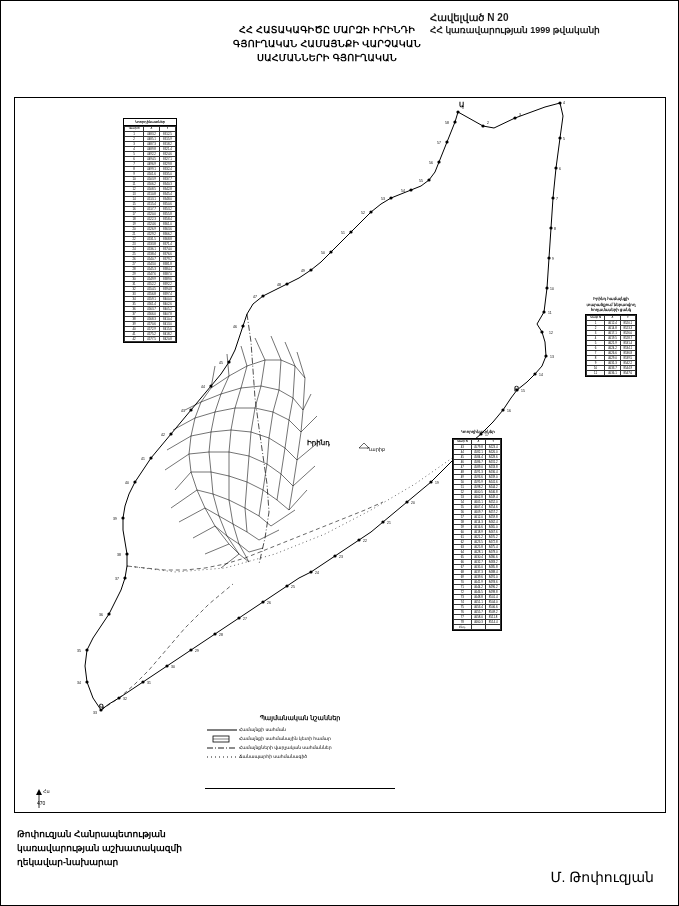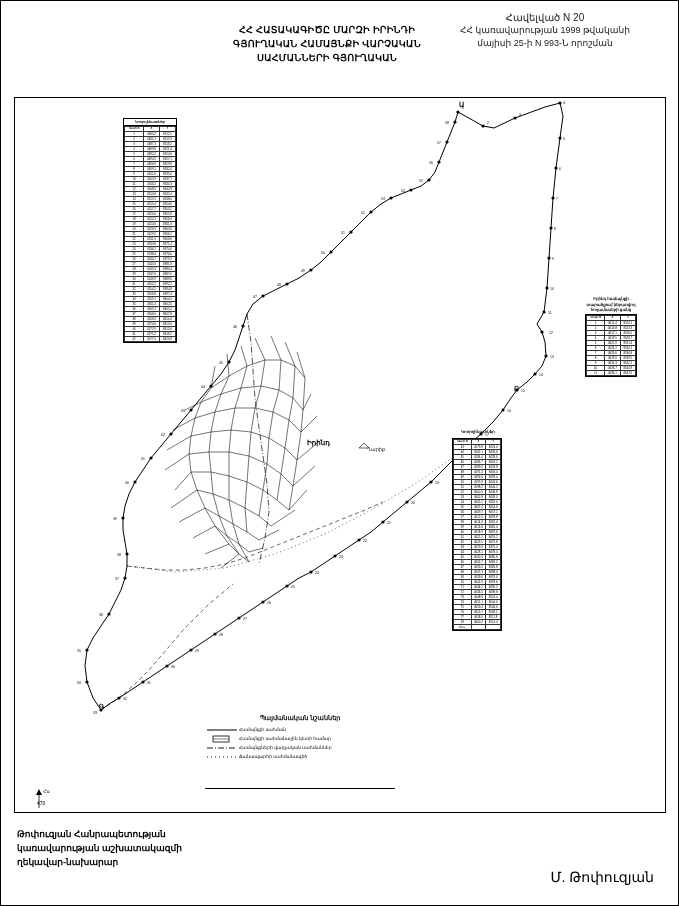--- a/index.html
+++ b/index.html
@@ -33,23 +33,23 @@
     font-size: 9.5px;
     font-weight: bold;
     line-height: 14px;
     letter-spacing: 0.3px;
   }
   .decree-block {
     position: absolute;
     right: 18px;
     top: 10px;
     width: 230px;
-    text-align: center;
+    text-align: left;
     font-size: 9px;
-    font-weight: normal;
+    font-weight: bold;
     line-height: 13px;
     color: #1a1a1a;
   }
   .decree-block .line1 { font-size: 10px; }
 
   
   .map-frame {
     position: absolute;
     left: 13px;
     top: 96px;
@@ -183,21 +183,20 @@
 
   <div class="title-block">
     <div>ՀՀ ՀԱՏԱԿԱԳԻԾԸ ՄԱՐԶԻ ԻՐԻՆԴԻ</div>
     <div>ԳՅՈՒՂԱԿԱՆ ՀԱՄԱՅՆՔԻ ՎԱՐՉԱԿԱՆ</div>
     <div>ՍԱՀՄԱՆՆԵՐԻ ԳՅՈՒՂԱԿԱՆ</div>
   </div>
 
   <div class="decree-block">
     <div class="line1">Հավելված N 20</div>
     <div>ՀՀ կառավարության 1999 թվականի</div>
-    <div>մայիսի 25-ի N 993-Ն որոշման</div>
   </div>
 
   <div class="map-frame">
 
     <svg class="map-svg" width="652" height="716" viewBox="0 0 652 716">
 
       <polyline fill="none" stroke="#000" stroke-width="1" points="443,14 468,28 479,30 500,20 530,9 545,5 548,18 545,40 541,70 538,100
                 536,130 534,160 532,190 529,214 522,226 527,234 530,244 531,258 527,268
                 520,276 512,284 502,292 496,300 488,312 478,324 466,336 452,348 440,360
                 428,372 416,384 404,394 392,404 380,414 368,424 356,434 344,442 332,450

